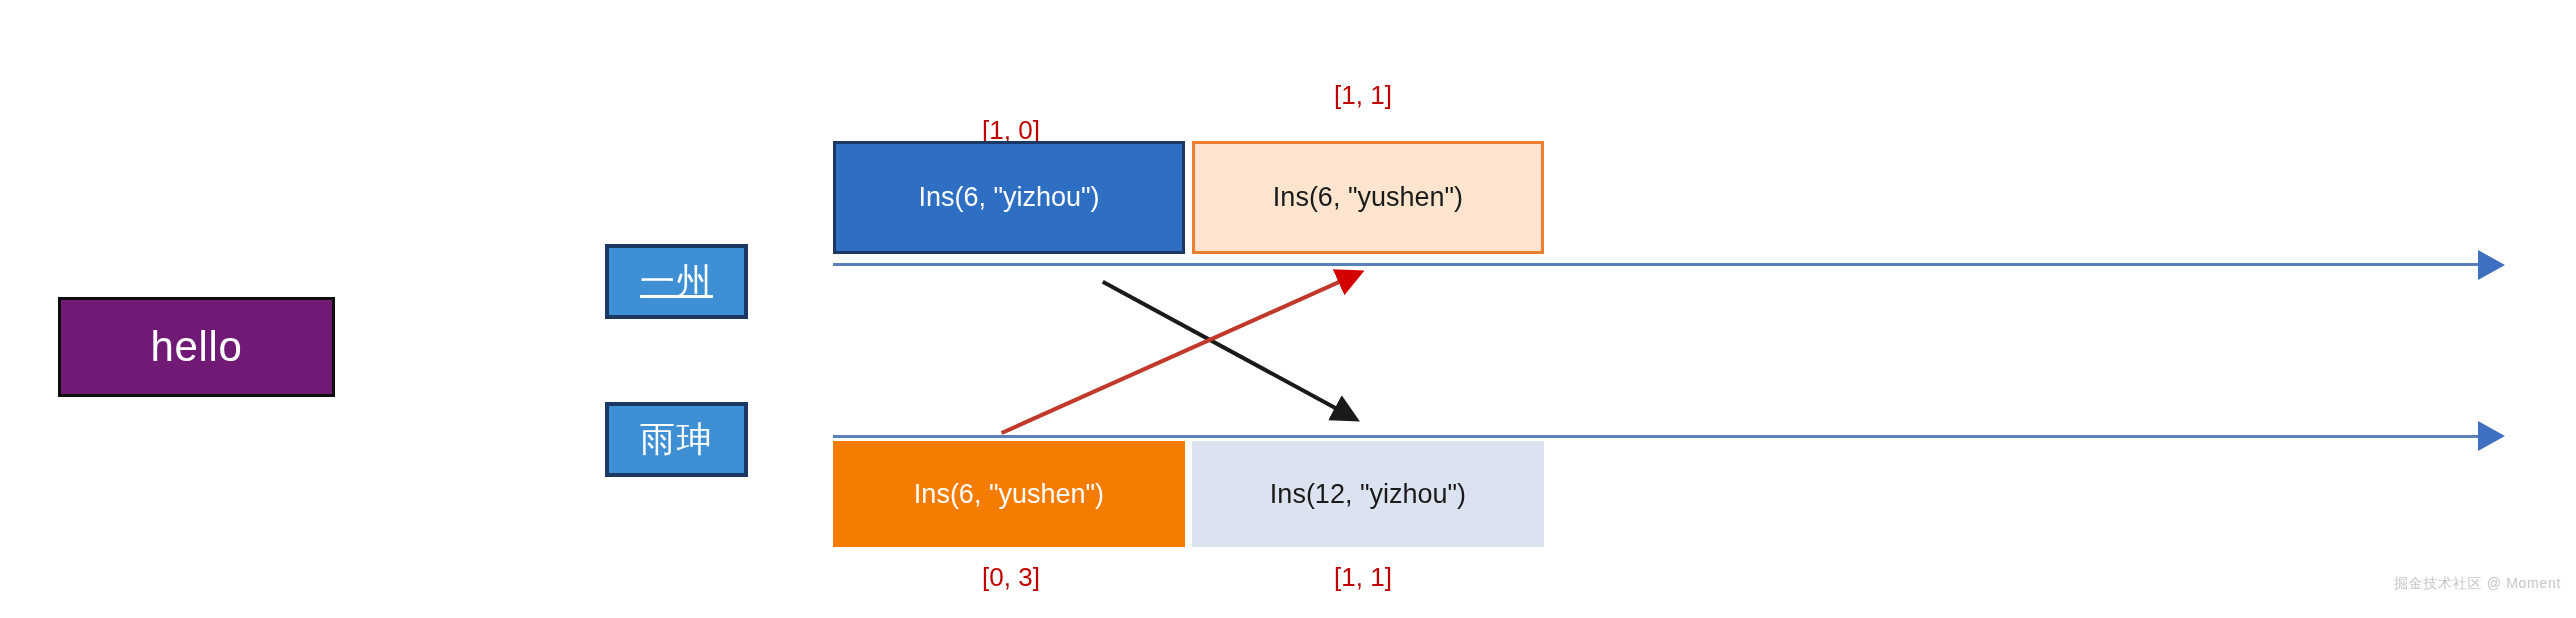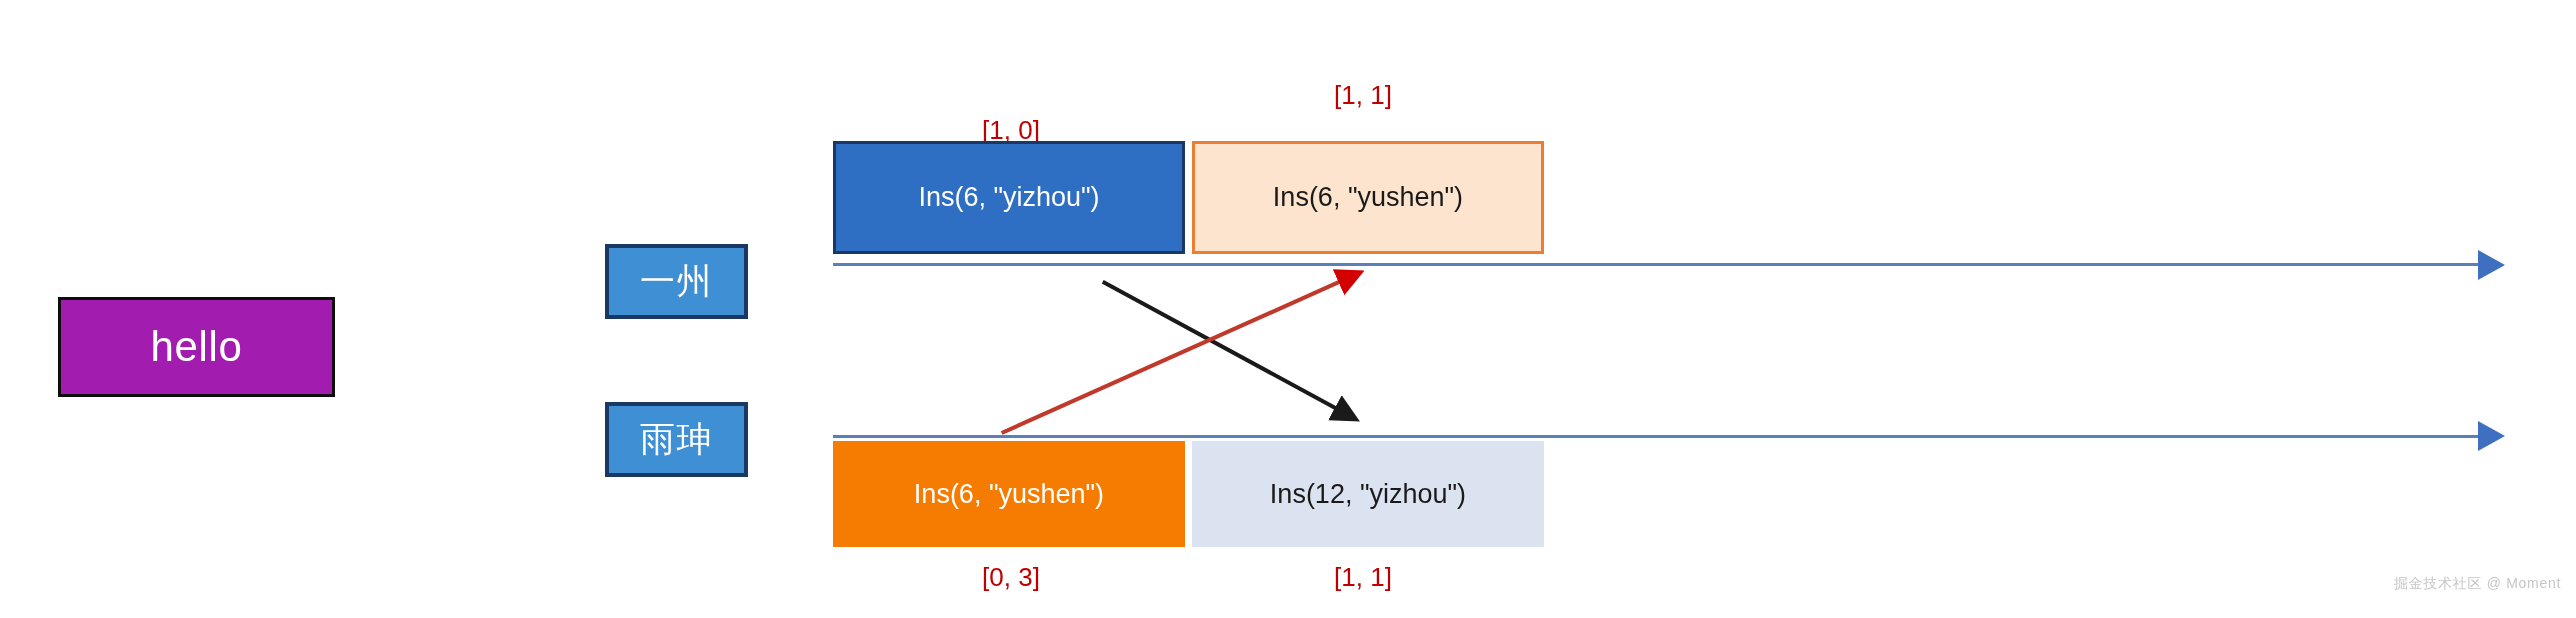--- a/index.html
+++ b/index.html
@@ -20,21 +20,21 @@
 
   
   .abs { position: absolute; box-sizing: border-box; }
 
   
   .hello-box {
     left: 58px;
     top: 297px;
     width: 277px;
     height: 100px;
-    background: #a21caf;
+    background: #701a75;
     border: 3.4px solid #0d0d0d;
     display: flex;
     align-items: center;
     justify-content: center;
     color: #ffffff;
     font-size: 42px;
     font-weight: 400;
     letter-spacing: 0.7px;
   }
 
@@ -45,21 +45,21 @@
     background: #3e8fd4;
     border: 4.1px solid #1b3864;
     display: flex;
     align-items: center;
     justify-content: center;
     color: #ffffff;
     font-size: 35px;
     font-weight: 400;
     letter-spacing: 1.4px;
   }
-  .actor-a { left: 605px; top: 244px; }
+  .actor-a { left: 605px; top: 244px; text-decoration: underline; }
   .actor-b { left: 605px; top: 402px; }
 
   
   .rail {
     height: 2.7px;
     background: #5b7fb9;
   }
   .rail-top { left: 833px; top: 263px; width: 1649px; }
   .rail-bottom { left: 833px; top: 435px; width: 1649px; }
 

